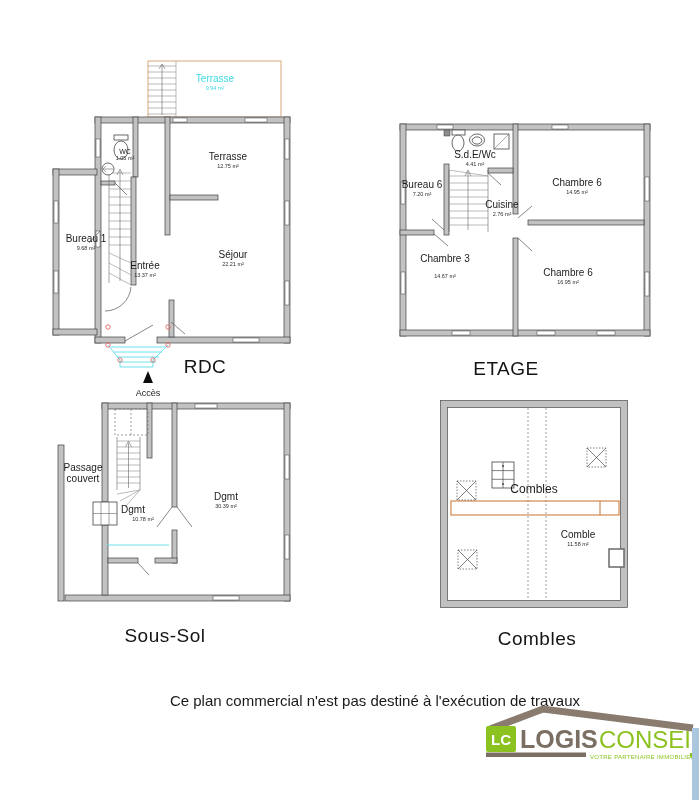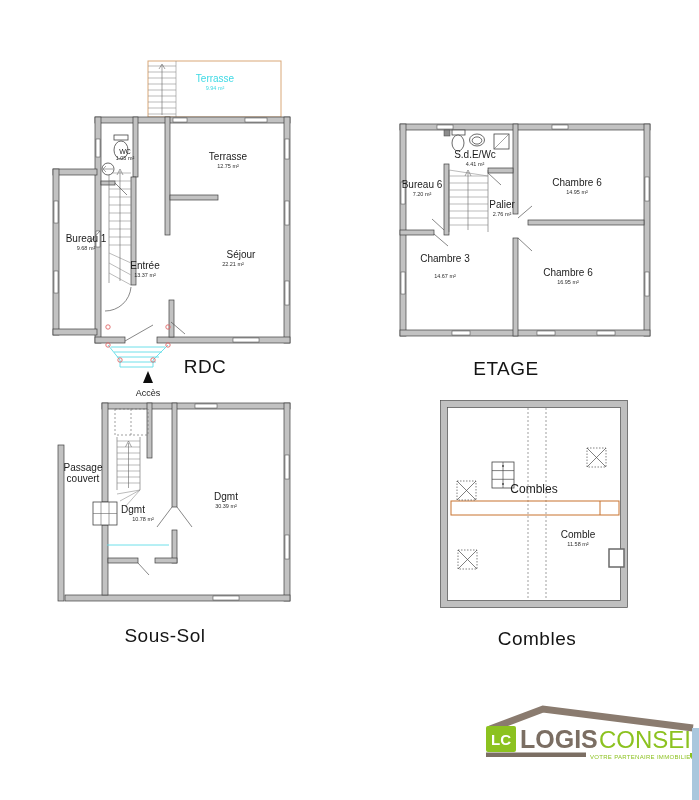--- a/index.html
+++ b/index.html
@@ -154,21 +154,21 @@
       <polygon points="103,316 98,328 108,328" fill="#0d0d0d"></polygon>
     </svg>
     <div class="lbl name cyan-txt" style="left:170px;top:19px">Terrasse</div>
     <div class="lbl area cyan-txt" style="left:170px;top:31px">9.94 m²</div>
     <div class="lbl name-xs" style="left:80px;top:93px">WC</div>
     <div class="lbl area" style="left:80px;top:101px">1.05 m²</div>
     <div class="lbl name" style="left:183px;top:97px">Terrasse</div>
     <div class="lbl area" style="left:183px;top:109px">12.75 m²</div>
     <div class="lbl name" style="left:41px;top:179px">Bureau 1</div>
     <div class="lbl area" style="left:41px;top:191px">9.68 m²</div>
-    <div class="lbl name" style="left:196px;top:195px">Séjour</div>
+    <div class="lbl name" style="left:188px;top:195px">Séjour</div>
     <div class="lbl area" style="left:188px;top:207px">22.21 m²</div>
     <div class="lbl name" style="left:100px;top:206px">Entrée</div>
     <div class="lbl area" style="left:100px;top:218px">13.37 m²</div>
     <div class="lbl name-sm" style="left:103px;top:334px">Accès</div>
   </div>
   <div class="floor-title" style="left:205px;top:356px">RDC</div>
 
   <div class="plan" style="left:392px;top:122px;width:268px;height:225px;">
     <svg width="268" height="225" viewBox="0 0 268 225">
       <g>
@@ -229,21 +229,21 @@
         <line class="door" x1="52" y1="108" x2="40" y2="97"></line>
         <line class="door" x1="96" y1="51" x2="109" y2="63"></line>
       </g>
     </svg>
     <div class="lbl name" style="left:83px;top:28px">S.d.E/Wc</div>
     <div class="lbl area" style="left:83px;top:40px">4.41 m²</div>
     <div class="lbl name" style="left:30px;top:58px">Bureau 6</div>
     <div class="lbl area" style="left:30px;top:70px">7.20 m²</div>
     <div class="lbl name" style="left:185px;top:56px">Chambre 6</div>
     <div class="lbl area" style="left:185px;top:68px">14.95 m²</div>
-    <div class="lbl name" style="left:110px;top:78px">Palier</div>
+    <div class="lbl name" style="left:110px;top:78px">Cuisine</div>
     <div class="lbl area" style="left:110px;top:90px">2.76 m²</div>
     <div class="lbl name" style="left:53px;top:132px">Chambre 3</div>
     <div class="lbl area" style="left:53px;top:152px">14.67 m²</div>
     <div class="lbl name" style="left:176px;top:146px">Chambre 6</div>
     <div class="lbl area" style="left:176px;top:158px">16.95 m²</div>
   </div>
   <div class="floor-title" style="left:506px;top:358px">ETAGE</div>
 
   <div class="plan" style="left:45px;top:395px;width:255px;height:250px;">
     <svg width="255" height="250" viewBox="0 0 255 250">
@@ -345,20 +345,21 @@
         <circle cx="63" cy="86" r="1" fill="#4a4a4a"></circle>
       </g>
       <rect x="169" y="151" width="15" height="18" fill="#ffffff" stroke="#6a6a6a" stroke-width="1.5"></rect>
     </svg>
     <div class="lbl name-lg" style="left:94px;top:85px">Combles</div>
     <div class="lbl name" style="left:138px;top:132px">Comble</div>
     <div class="lbl area" style="left:138px;top:144px">11.58 m²</div>
   </div>
   <div class="floor-title" style="left:537px;top:628px">Combles</div>
 
+  <div class="disclaimer">Ce plan commercial n'est pas destiné à l'exécution de travaux</div>
 
   <div class="logo-box">
     <svg width="219" height="67" viewBox="0 0 219 67">
       <path d="M10,29 L63,9 L213,28" fill="none" stroke="#8a7b6f" stroke-width="7"></path>
       <rect x="6" y="26" width="30" height="26" rx="2" fill="#8cc220"></rect>
       <text x="21" y="45" text-anchor="middle" font-size="15" font-weight="bold" fill="#ffffff">LC</text>
       <text x="40" y="48" font-size="25" font-weight="bold" fill="#7b6e63">LOGIS</text>
       <text x="119" y="48" font-size="24" fill="#8cc220">CONSEIL</text>
       <rect x="6" y="52.5" width="100" height="4.5" fill="#7b6e63"></rect>
       <text x="110" y="58.5" font-size="6" letter-spacing="0.3" fill="#8cc220">VOTRE PARTENAIRE IMMOBILIER</text>

